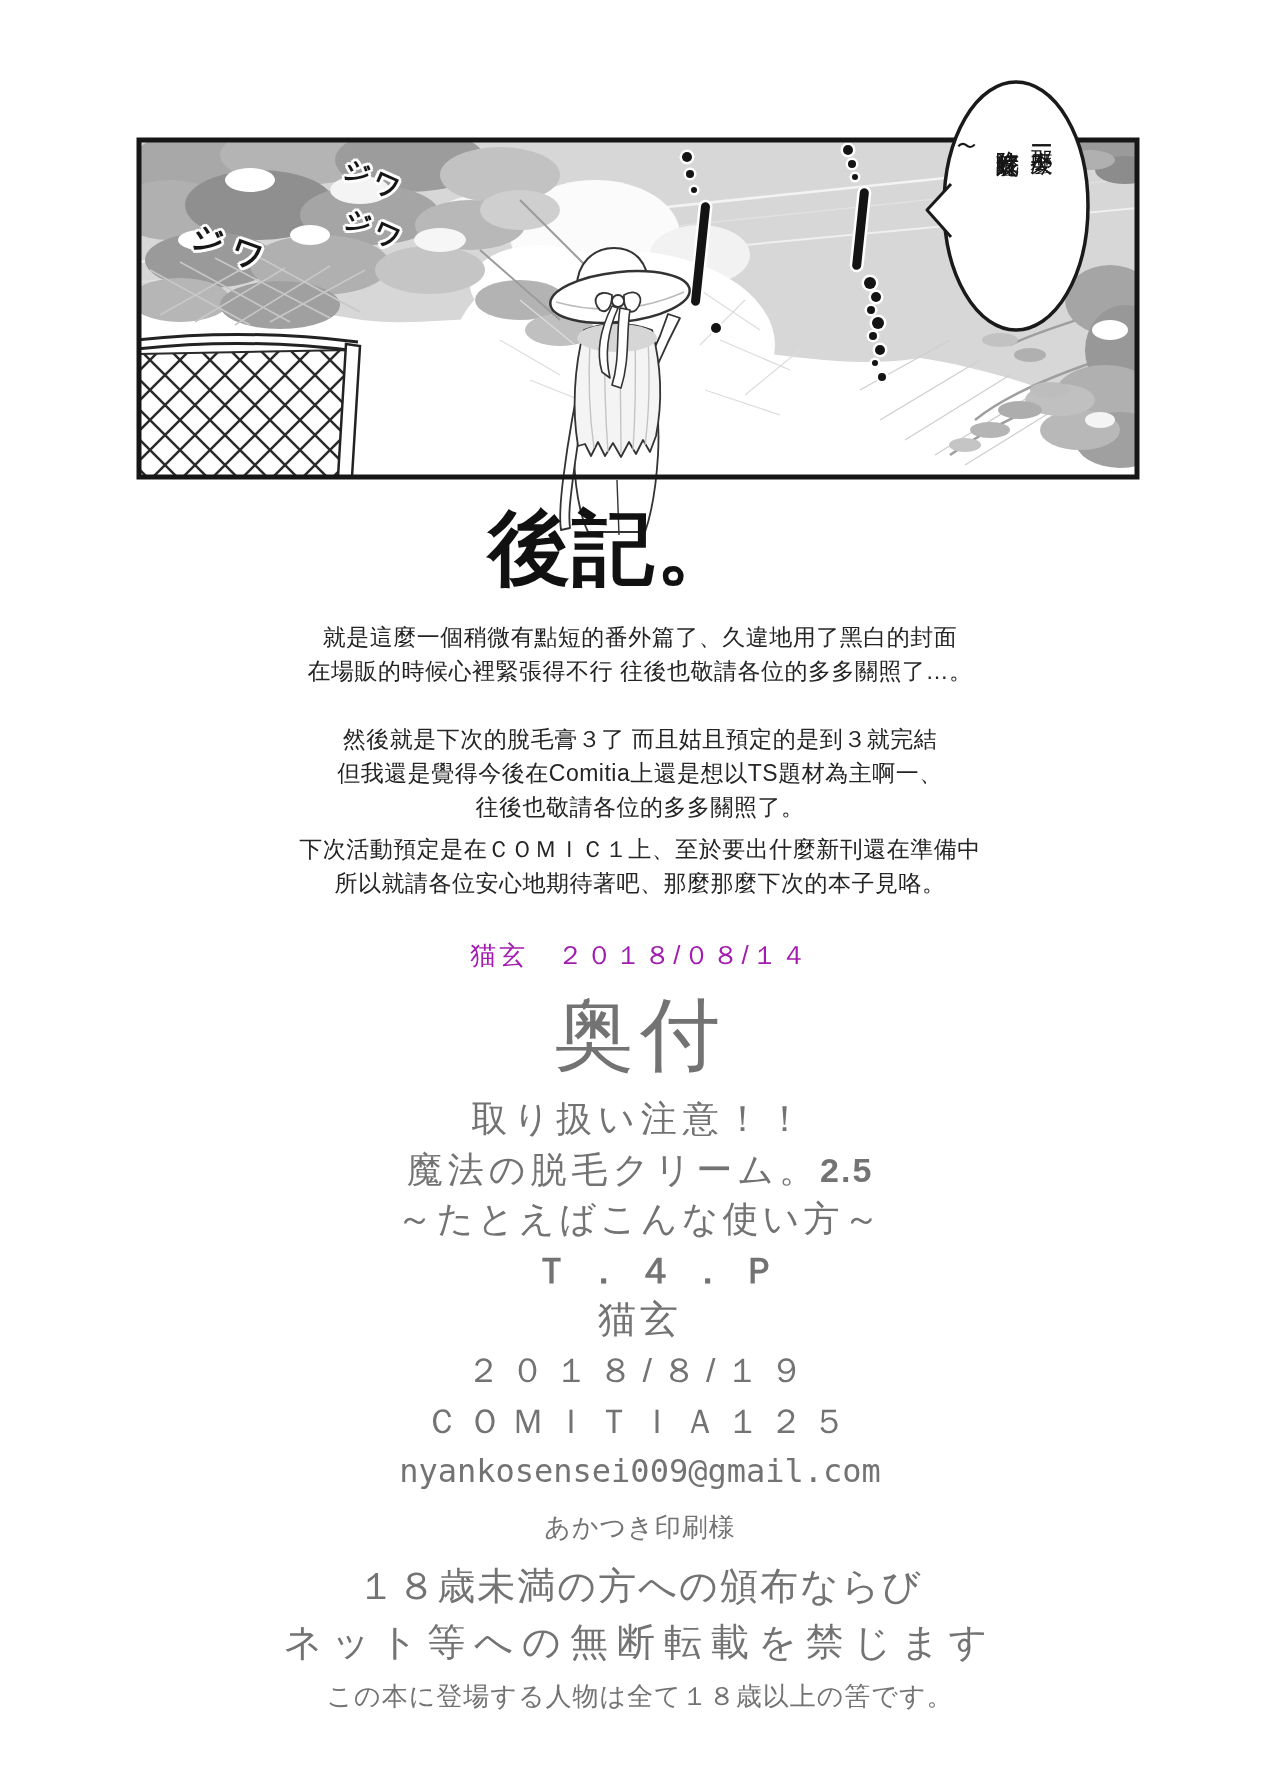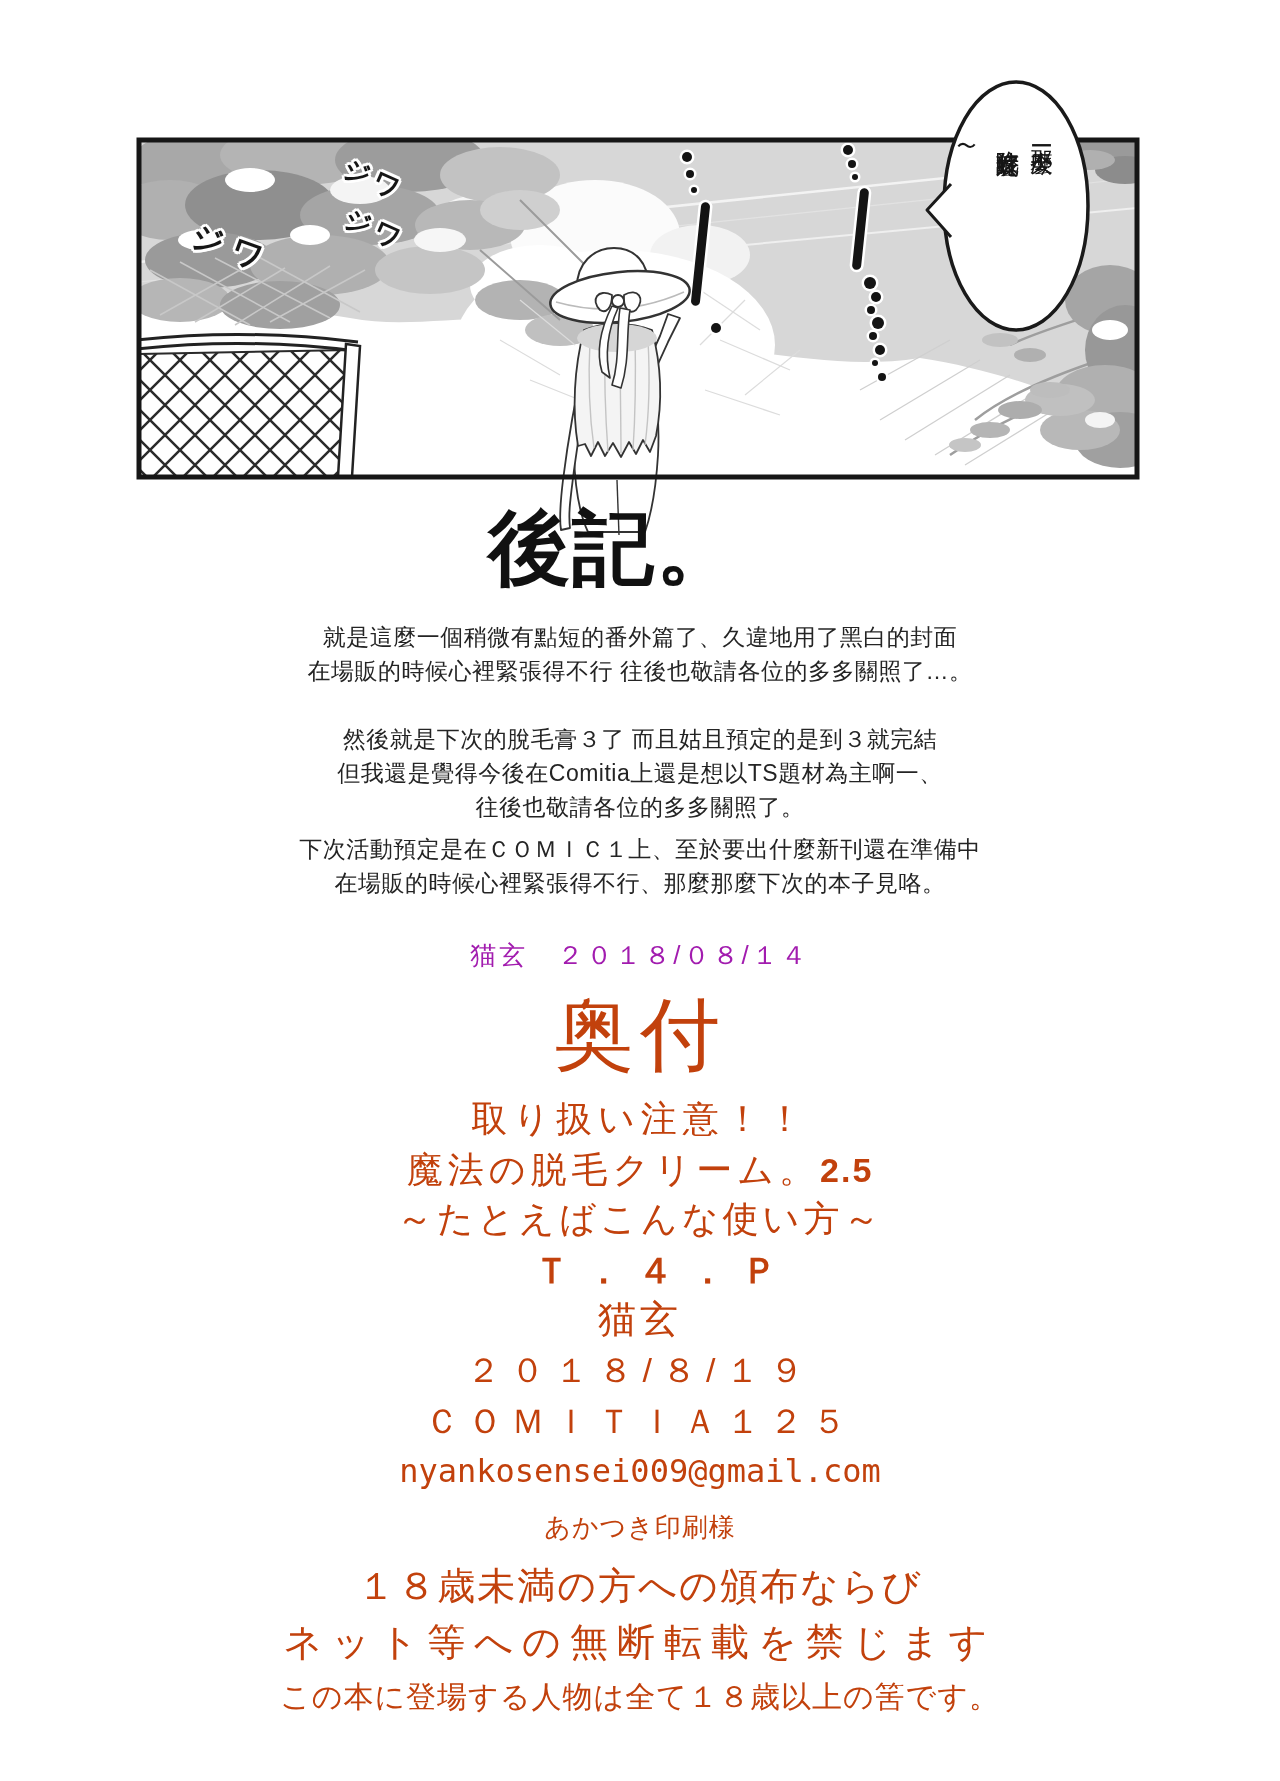--- a/index.html
+++ b/index.html
@@ -50,37 +50,37 @@
   }
   .aw-p1{top:620px;}
   .aw-p2{top:722px;}
   .aw-p3{top:832px;}
   .aw-sig{
     position:absolute;top:938px;left:0;width:100%;text-align:center;
     font-size:26px;letter-spacing:3px;color:#a21caf;
   }
 
   
-  .colophon{position:absolute;top:985px;left:0;width:100%;text-align:center;color:#c2410c;}
+  .colophon{position:absolute;top:985px;left:0;width:100%;text-align:center;color:#737373;}
   .c-line{display:block;}
   .c-header{font-size:80px;line-height:100px;letter-spacing:6px;font-weight:400;}
   .serifline{font-family:"Liberation Serif",serif;}
   .c-warning{margin-top:12px;font-size:36px;line-height:45px;letter-spacing:6px;}
   .c-book{margin-top:6px;font-size:36px;line-height:45px;letter-spacing:5px;}
   .c-book .num{font-family:"Liberation Sans",sans-serif;font-weight:bold;font-size:34px;letter-spacing:2px;}
   .c-subtitle{margin-top:4px;font-size:36px;line-height:45px;letter-spacing:4px;}
   .c-circle{margin-top:6px;font-size:36px;line-height:45px;letter-spacing:16px;font-weight:bold;padding-left:47px;}
   .c-author{margin-top:2px;font-size:38px;line-height:48px;letter-spacing:4px;}
   .c-date{margin-top:6px;font-size:34px;line-height:43px;letter-spacing:10px;}
   .c-event{margin-top:8px;font-size:34px;line-height:43px;letter-spacing:9px;}
   .c-email{margin-top:8px;font-family:"DejaVu Sans Mono",monospace;font-size:32px;line-height:40px;}
   .c-printer{margin-top:16px;font-size:26px;line-height:41px;letter-spacing:1px;}
   .c-notice1{margin-top:14px;font-size:38px;line-height:48px;letter-spacing:2px;}
   .c-notice2{margin-top:8px;font-size:38px;line-height:48px;letter-spacing:9px;}
-  .c-disclaimer{margin-top:14px;font-size:30px;line-height:33px;letter-spacing:1px;}
+  .c-disclaimer{margin-top:14px;font-size:26px;line-height:33px;letter-spacing:1px;}
 </style>
 </head>
 <body>
 
 <div class="page">
 
   <svg class="panel-svg" width="1280" height="570" viewBox="0 0 1280 570">
     <defs>
       <clipPath id="panelClip">
           <rect x="139" y="140" width="998" height="337"></rect>
@@ -285,21 +285,21 @@
   </div>
 
   <div class="aw-p aw-p2">
     <div>然後就是下次的脫毛膏３了 而且姑且預定的是到３就完結</div>
     <div>但我還是覺得今後在Comitia上還是想以TS題材為主啊一、</div>
     <div>往後也敬請各位的多多關照了。</div>
   </div>
 
   <div class="aw-p aw-p3">
     <div>下次活動預定是在ＣＯＭＩＣ１上、至於要出什麼新刊還在準備中</div>
-    <div>在場販的時候心裡緊張得不行、那麼那麼下次的本子見咯。</div>
+    <div>所以就請各位安心地期待著吧、那麼那麼下次的本子見咯。</div>
   </div>
 
   <div class="aw-sig">猫玄　２０１８/０８/１４</div>
 
   <div class="colophon">
     <span class="c-line c-header">奥付</span>
     <span class="c-line c-warning serifline">取り扱い注意！！</span>
     <span class="c-line c-book serifline"><span>魔法の脱毛クリーム。</span><span class="num">2.5</span></span>
     <span class="c-line c-subtitle serifline">～たとえばこんな使い方～</span>
     <span class="c-line c-circle">Ｔ．４．Ｐ</span>

